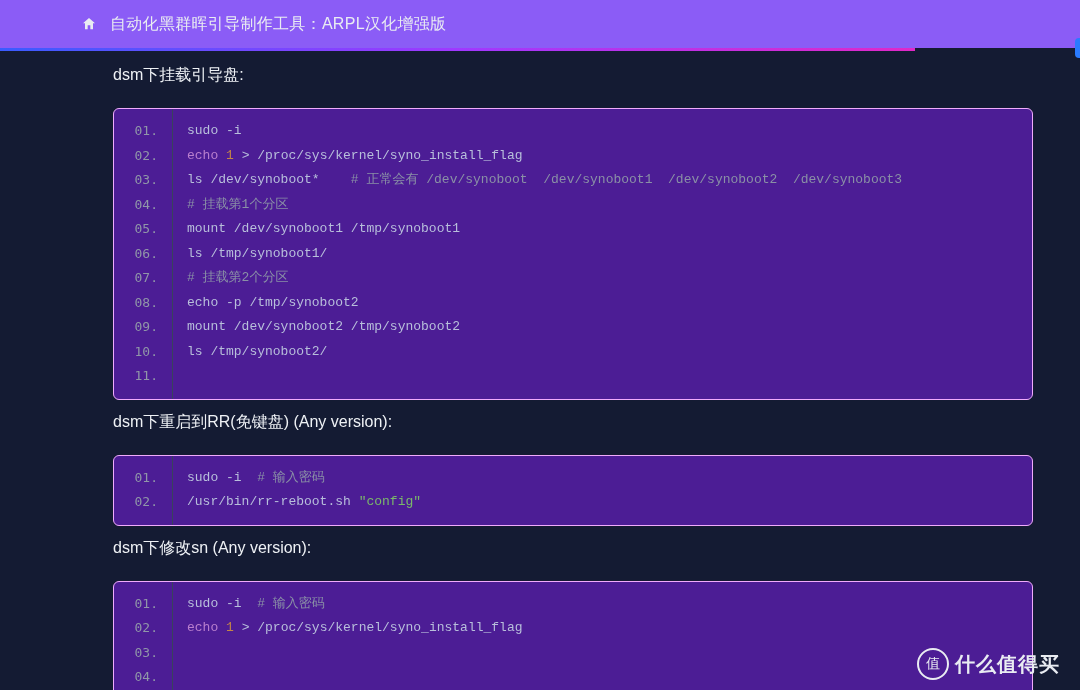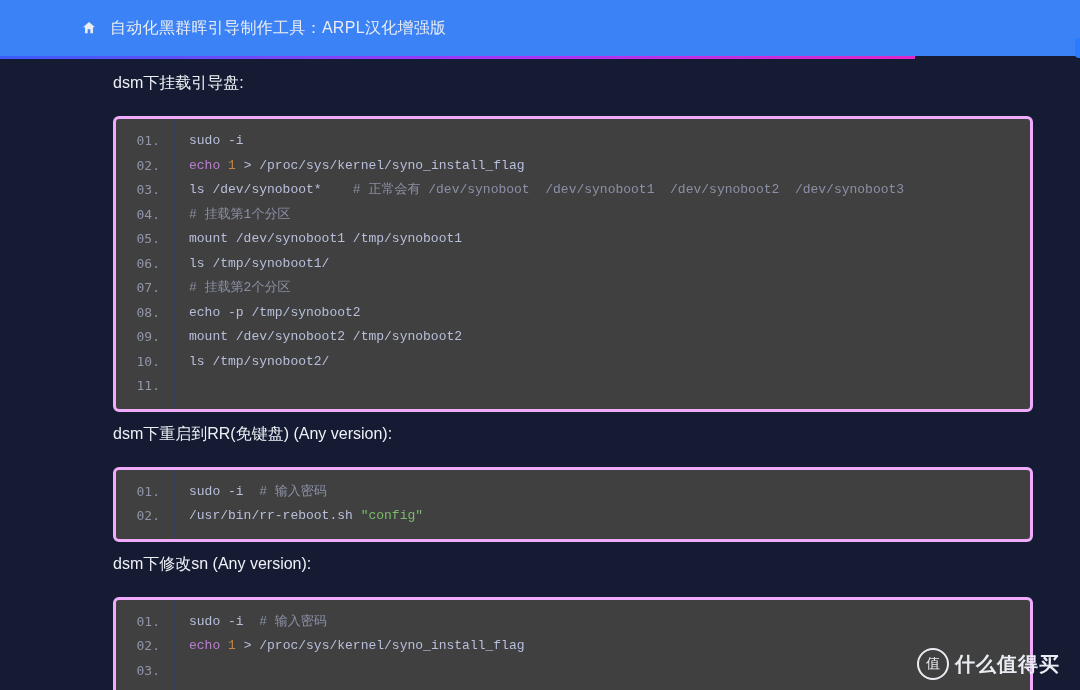--- a/index.html
+++ b/index.html
@@ -1,25 +1,25 @@
 <!DOCTYPE html>
 <html><head>
 <meta charset="utf-8">
 <style>
 html,body{margin:0;padding:0;background:#141b33;color:#e9ecf2;font-family:-apple-system,BlinkMacSystemFont,"Segoe UI","PingFang SC","Microsoft YaHei",sans-serif;width:1080px;overflow:hidden}
-.topbar{display:flex;align-items:center;padding:0 0 0 80px;height:56px;background:#3b82f6}
+.topbar{display:flex;align-items:center;padding:0 0 0 80px;height:48px;background:#8b5cf6}
 .home-ic{width:18px;height:16px;margin-right:12px}
 .title{font-size:16px;color:#e9ecf2;font-weight:400;letter-spacing:.3px}
 .hr-grad{height:3px;margin:0;border:0;background:linear-gradient(90deg,#3a5cff 0%,#a038ff 50%,#e028c8 100%)}
 .hr-grad.short{width:915px}
 .side-accent{position:fixed;right:0;top:38px;width:5px;height:20px;background:#2a7bff;border-radius:4px 0 0 4px}
 .content{padding:14px 0 0 113px;width:920px}
 .sec-h{font-size:16px;color:#eef1f5;margin:0 0 22px 0;font-weight:400}
 .sec-h.mt{margin-top:12px}
-.code-wrap{background:#404040;border:3px solid #f0abfc;border-radius:6px;margin-bottom:0;overflow:hidden}
+.code-wrap{background:#4c1d95;border:1px solid #f0abfc;border-radius:6px;margin-bottom:0;overflow:hidden}
 .code-inner{display:flex}
 .gutter{border-right:1px solid #39425d;padding:10px 14px 10px 0;min-width:44px;text-align:right}
 .gutter div{font-family:Consolas,Monaco,monospace;font-size:13px;line-height:24.5px;color:#9096a8}
 .lines{padding:10px 0 10px 14px;flex:1}
 .lines .ln{font-family:Liberation Mono, monospace;font-size:13px;line-height:24.5px;white-space:pre;color:#b8bfdb}
 .tk-kb{color:#b97fce}
 .tk-n{color:#c28547}
 .tk-c{color:#8a90a6}
 .tk-s{color:#7bb96a}
 .logo{position:fixed;bottom:10px;right:20px;display:flex;align-items:center}

